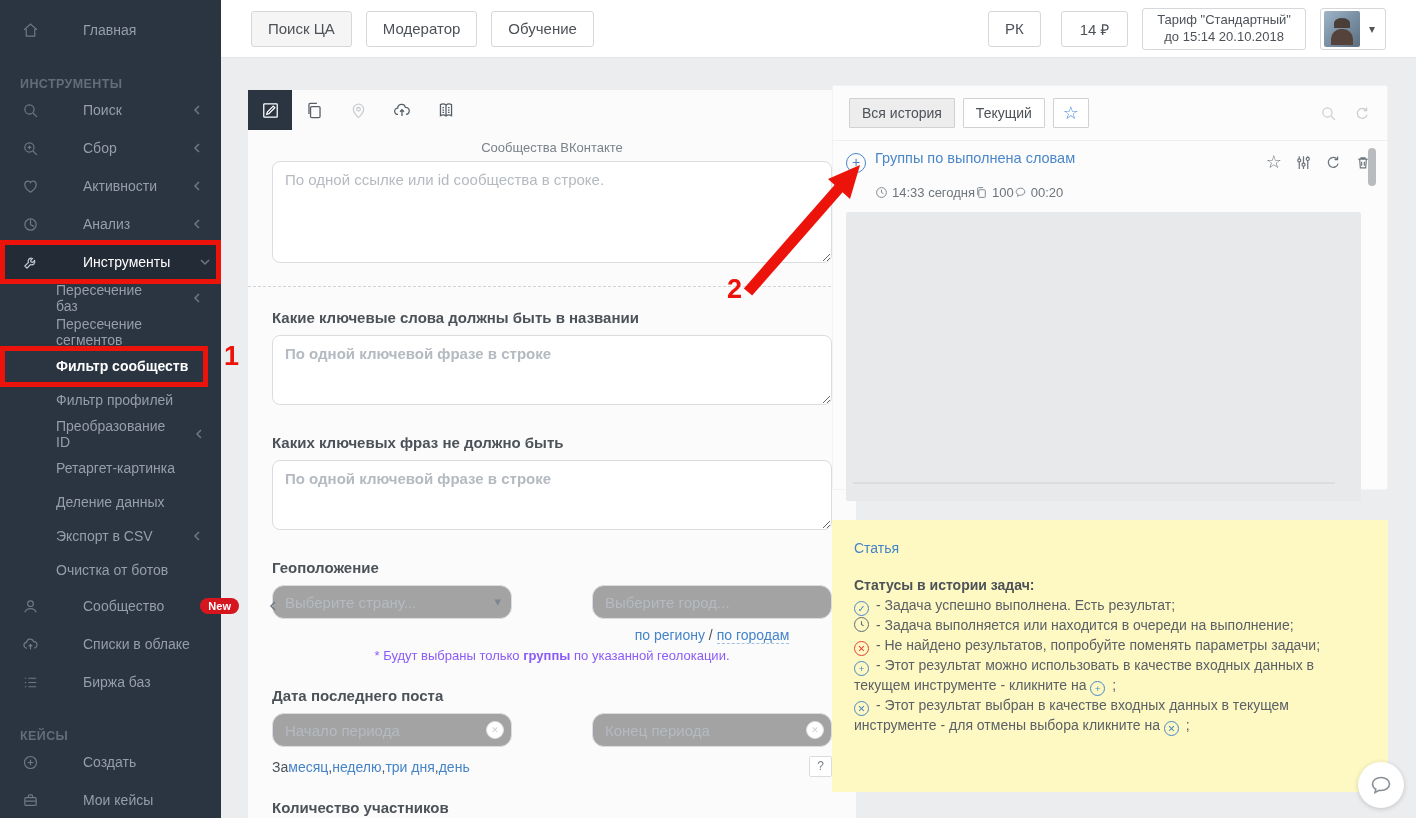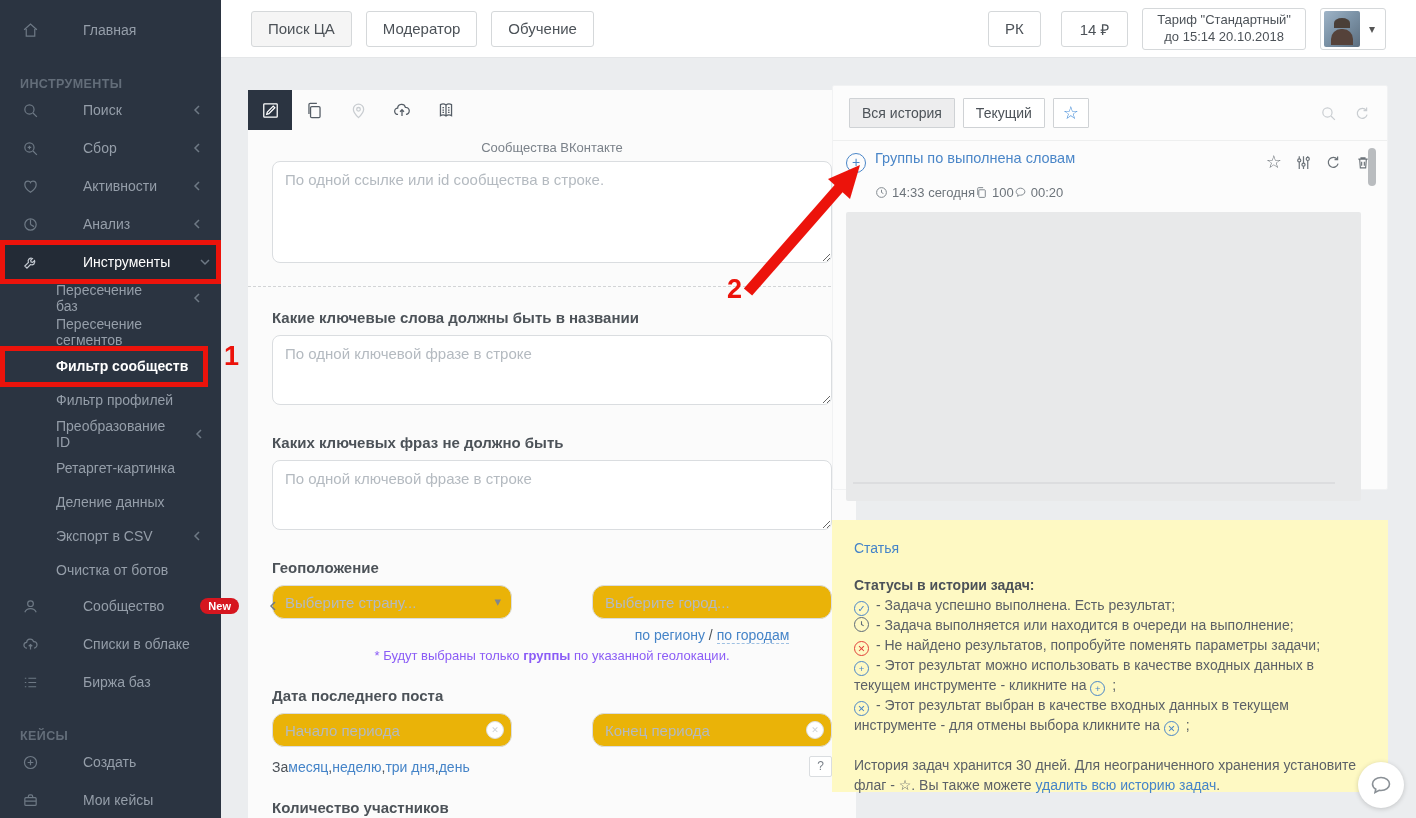--- a/index.html
+++ b/index.html
@@ -40,27 +40,27 @@
   .panel { position:absolute; left:27px; top:32px; width:608px; height:733px; background:#fbfbfb; }
   .tabs { display:flex; height:40px; }
   .tab { width:44px; height:40px; display:flex; align-items:center; justify-content:center; color:#555d66; cursor:pointer; }
   .tab.active { background:#2b3441; color:#ffffff; }
   .tab.disabled { color:#c9cdd1; }
   .panel-inner { padding:0 24px; }
   .center-label { text-align:center; font-size:13px; color:#7b828a; margin-top:10px; }
   .f-textarea { width:100%; margin-top:6px; border:1px solid #dadde0; border-radius:8px; background:#fff; font-family:inherit; font-size:15px; color:#444; padding:9px 12px; }
   .f-textarea::placeholder { color:#b4bac0; }
   .ta-big { height:102px; }
-  .ta-small { height:70px; }
+  .ta-small { height:70px;font-weight:bold; }
   .dashed-sep { border-top:1px dashed #d2d4d6; margin:20px -24px 0 -24px; }
   .f-label { font-size:15px; font-weight:bold; color:#4c5258; margin-top:22px; }
   .mt26 { margin-top:26px; } .mt24 { margin-top:24px; } .mt28 { }
   .two-col { display:flex; justify-content:space-between; margin-top:9px; }
   .col { width:240px; position:relative; }
-  .f-input { width:100%; height:34px; border:1px solid #dadde0; border-radius:12px; background:#eab308; font-family:inherit; font-size:15px; color:#444; padding:0 12px; }
+  .f-input { width:100%; height:34px; border:1px solid #dadde0; border-radius:12px; background:#a3a3a3; font-family:inherit; font-size:15px; color:#444; padding:0 12px; }
   .f-input::placeholder { color:#b4bac0; }
   .sel-caret { position:absolute; right:11px; top:9px; color:#80868d; font-size:13px; pointer-events:none; }
   .clear-x { position:absolute; right:8px; top:8px; width:18px; height:18px; border:1px solid #dcdfe2; border-radius:50%; color:#cfd3d7; font-size:9px; line-height:16px; text-align:center; cursor:pointer; background:#fff; }
   .geo-links { width:240px; margin-left:auto; text-align:center; margin-top:8px; font-size:14px; }
   a.lnk { color:#4584c8; text-decoration:none; cursor:pointer; }
   .dash-u { border-bottom:1px dashed #9fc0e2; }
   .geo-note { text-align:center; font-size:13px; color:#8b5cf6; margin-top:5px; }
   .quick-row { display:flex; align-items:center; margin-top:9px; font-size:14px; }
   .help-q { margin-left:auto; width:23px; height:21px; border:1px solid #dadde0; border-radius:2px; background:#fff; color:#7b828a; font-size:12px; text-align:center; line-height:19px; cursor:pointer; }
 
@@ -493,23 +493,20 @@
   <div class="helpbox">
     <a class="lnk hb-link">Статья</a>
     <div class="hb-title">Статусы в истории задач:</div>
     <div><span class="ic">✓</span> <span>- Задача успешно выполнена. Есть результат;</span></div>
     <div><span class="ic dark"><svg class="i" width="13" height="13" viewBox="0 0 24 24" fill="none" stroke="currentColor" stroke-width="2" style="margin:0.2px auto 0;">
             <path d="M12 6v6l4 2.5"></path>
           </svg></span> <span>- Задача выполняется или находится в очереди на выполнение;</span></div>
     <div><span class="ic red">✕</span> <span>- Не найдено результатов, попробуйте поменять параметры задачи;</span></div>
     <div><span class="ic">+</span> <span>- Этот результат можно использовать в качестве входных данных в текущем инструменте - кликните на</span> <span class="ic">+</span><span> ;</span></div>
     <div><span class="ic">✕</span> <span>- Этот результат выбран в качестве входных данных в текущем инструменте - для отмены выбора кликните на</span> <span class="ic">✕</span><span> ;</span></div>
-    <div class="hb-retention">
-      <span>История задач хранится 30 дней. Для неограниченного хранения установите флаг - </span><span>☆</span><span>. Вы также можете </span><a class="lnk">удалить всю историю задач</a><span>.</span>
-    </div>
   </div>
 </div>
 
 <div class="chat-fab">
   <span>
       <svg class="i" width="24" height="24" viewBox="0 0 24 24" fill="none" stroke="currentColor" stroke-width="1.6">
         <path d="M12 4.5c-4.7 0-8.5 2.9-8.5 6.5 0 2.1 1.3 4 3.3 5.2L6 19.5l4.2-2.1c.6.1 1.2.1 1.8.1 4.7 0 8.5-2.9 8.5-6.5S16.7 4.5 12 4.5z"></path>
       </svg>
     </span>
 </div>

